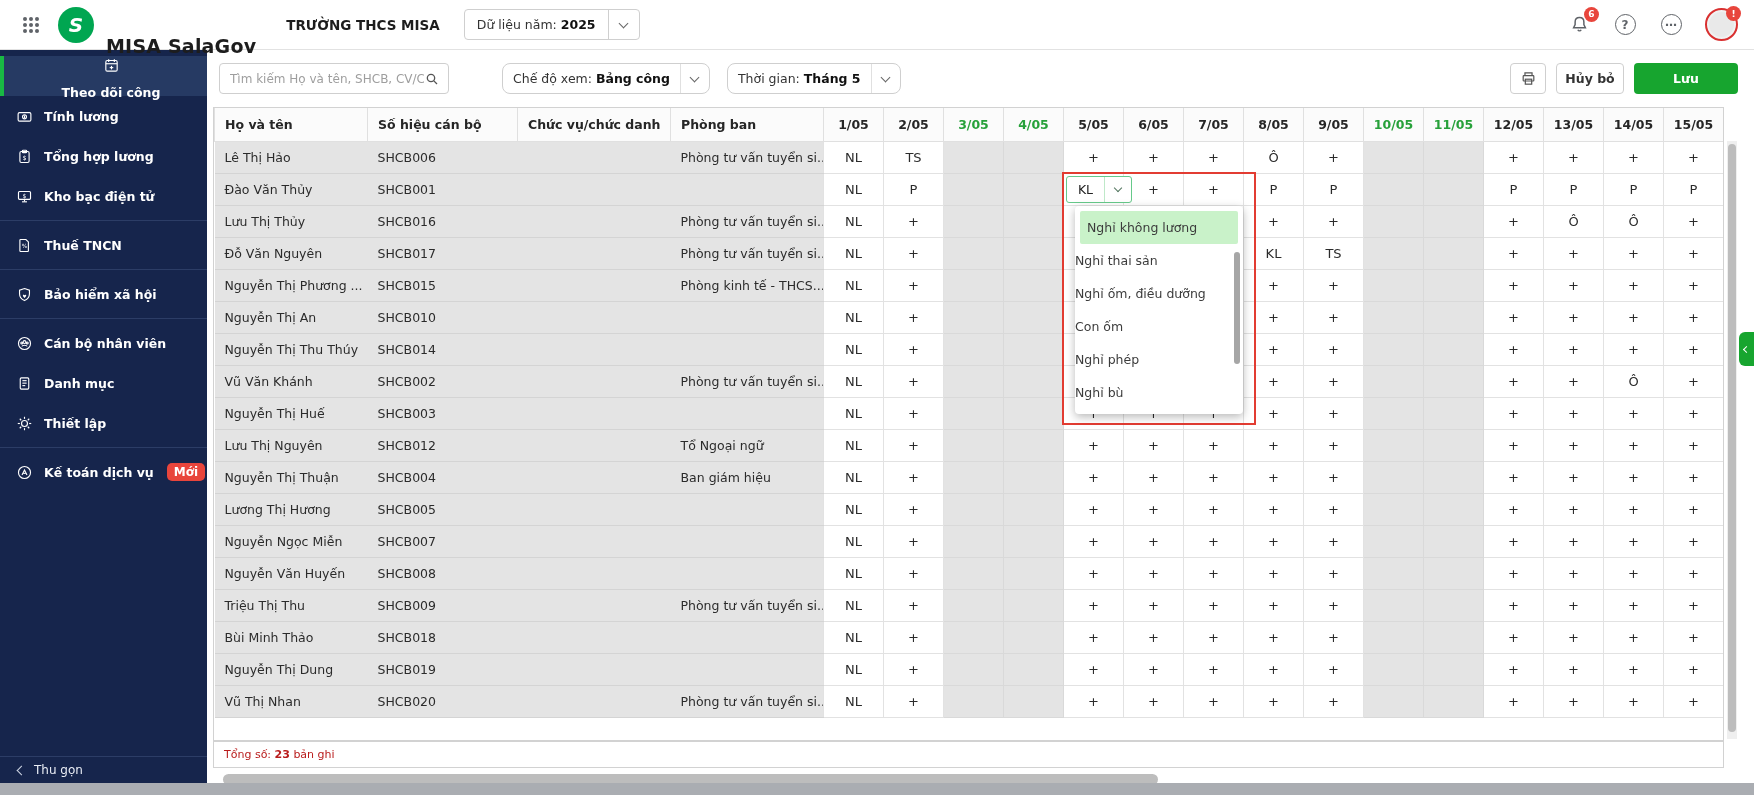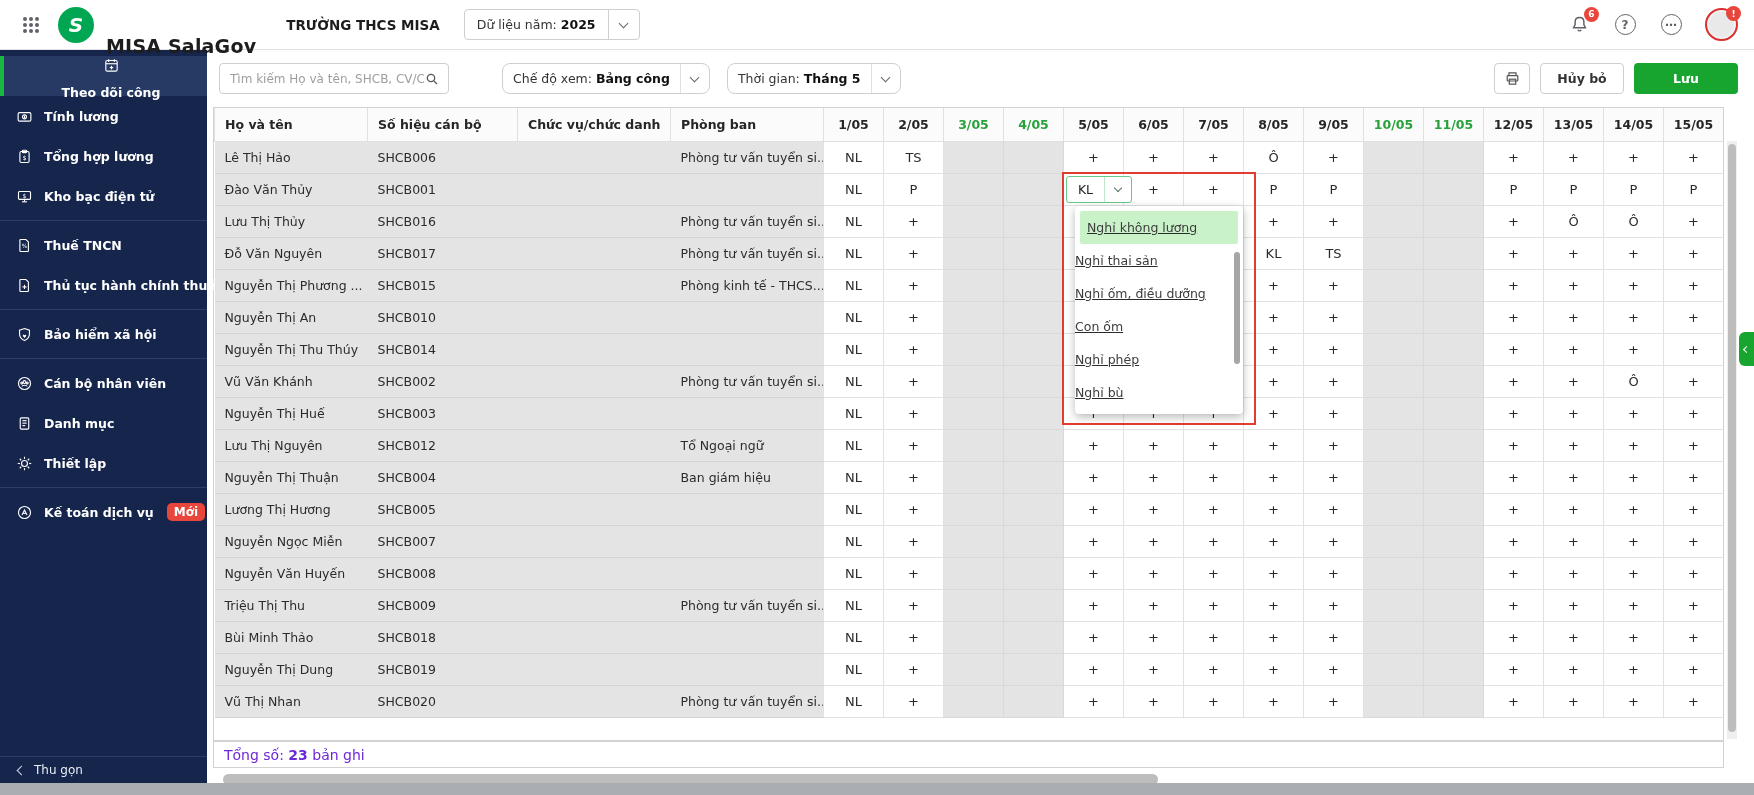--- a/index.html
+++ b/index.html
@@ -59,55 +59,55 @@
   .filterbox { height:31px; border:1px solid #cfcfcf; border-radius:8px; display:flex; align-items:center; font-size:12.5px; color:#333; }
   .filterbox .txt { padding:0 10px; white-space:nowrap; }
   .filterbox b { color:#111; }
   .filterbox .vdiv { width:1px; height:100%; background:#e0e0e0; }
   .filterbox .chevcell { width:28px; display:flex; align-items:center; justify-content:center; height:100%; }
   .viewbox { margin-left:53px; }
   .timebox { margin-left:17px; }
   .right-actions { margin-left:auto; display:flex; align-items:center; gap:10px; }
   .btn { height:31px; border-radius:4px; font-size:12.5px; display:flex; align-items:center; justify-content:center; cursor:pointer; font-family:inherit; }
   .btn-icon { width:36px; border:1px solid #cfcfcf; background:#fff; color:#555; }
-  .btn-cancel { width:84px; border:1px solid #cfcfcf; background:#fff; color:#333; font-weight:600; }
+  .btn-cancel { width:68px; border:1px solid #cfcfcf; background:#fff; color:#333; font-weight:600; }
   .btn-save { width:104px; border:none; background:#17a52f; color:#fff; font-weight:bold; }
 
   
   .table-wrap { position:absolute; left:6px; top:57px; width:1511px; height:634px; overflow:hidden;
                 border:1px solid #d2d2d2; background:#fff; }
   table { border-collapse:collapse; table-layout:fixed; width:1509px; }
   thead th { height:33px; background:#fbfbfb; border:1px solid #e0e0e0; border-top:none;
              font-size:12.5px; font-weight:bold; color:#262626; text-align:left; padding:0 10px; white-space:nowrap; overflow:hidden; }
   thead th.date { text-align:center; padding:0 2px; }
   thead th.weekend { color:#27a13a; }
   tbody td { height:32px; font-size:12.5px; color:#2b2b2b; white-space:nowrap; overflow:hidden; }
   td.fixed { background:#e4e4e4; padding:0 10px; border-bottom:1px solid #d4d4d4; }
   td.date { background:#fff; text-align:center; border:1px solid #e2e2e2; font-size:13px; }
   td.date.weekend { background:#e4e4e4; border-color:#d9d9d9; }
   .tfooter { position:absolute; left:6px; top:691px; width:1511px; height:27px; background:#fff;
-             border:1px solid #d2d2d2; display:flex; align-items:center; padding-left:10px; font-size:14px; color:#6d28d9; z-index:12; }
+             border:1px solid #d2d2d2; display:flex; align-items:center; padding-left:10px; font-size:11px; color:#b91c1c; z-index:12; }
   .hscroll-thumb { position:absolute; left:16px; top:724px; width:935px; height:11px; border-radius:6px; background:#bdbdbd; z-index:12; }
   .vscroll { position:absolute; left:1520px; top:91px; width:10px; height:598px; background:#efefef; z-index:11; }
   .vscroll .thumb { position:absolute; left:1px; top:3px; width:8px; height:588px; border-radius:4px; background:#bdbdbd; }
   .side-tab { position:absolute; right:0; top:282px; width:15px; height:34px; background:#17a52f;
               border-radius:6px 0 0 6px; display:flex; align-items:center; justify-content:center; z-index:13; cursor:pointer; }
   .side-tab .chev-left { border-color:#fff; width:5px; height:5px; }
 
   
   .annot-rect { position:absolute; left:855px; top:122px; width:194px; height:253px; border:2px solid #e23c32;
                 z-index:18; pointer-events:none; }
   .combo { position:absolute; left:859px; top:126px; width:66px; height:27px; background:#fff;
            border:1.5px solid #66c98a; border-radius:3px; display:flex; align-items:stretch; z-index:19; }
   .combo .val { width:37px; display:flex; align-items:center; justify-content:center; font-size:12.5px; color:#222; }
   .combo .vdiv { width:1px; background:#bfe9c9; }
   .combo .chevcell { flex:1; display:flex; align-items:center; justify-content:center; }
   .combo .chev { border-color:#53755f; width:6px; height:6px; }
   .dropdown { position:absolute; left:868px; top:156px; width:168px; background:#fff; border-radius:4px;
-              box-shadow:0 3px 10px rgba(0,0,0,.28); padding:5px 0; z-index:19;text-decoration:underline; }
+              box-shadow:0 3px 10px rgba(0,0,0,.28); padding:5px 0; z-index:19; }
   .dropdown .opt { height:33px; line-height:33px; font-size:12.5px; color:#3c3c3c; cursor:pointer; }
   .dropdown .opt.hl { background:#c9f2c9; margin:0 5px; padding-left:7px; border-radius:2px; }
   .dd-scroll { position:absolute; right:3px; top:46px; width:6px; height:112px; border-radius:3px; background:#a6a6a6; }
 
   .bottom-strip { position:absolute; left:0; right:0; bottom:0; height:12px; background:#aaadb2; z-index:40; }
   svg { display:block; }
 </style>
 </head>
 <body>
 
@@ -195,30 +195,20 @@
       <div class="side-sep"></div>
       <div class="side-item">
         <span class="ic">
           <svg width="17" height="17" viewBox="0 0 24 24" fill="none" stroke="#fff" stroke-width="1.6">
             <path d="M6.5 3.5h7.5l3.5 3.5v12.5a1 1 0 0 1-1 1h-10a1 1 0 0 1-1-1v-15a1 1 0 0 1 1-1z"></path>
             <text x="12" y="16" font-size="8" text-anchor="middle" fill="#fff" stroke="none">%</text>
           </svg>
         </span>
         <span class="lbl">Thuế TNCN</span>
       </div>
-      <div class="side-item">
-        <span class="ic">
-          <svg width="17" height="17" viewBox="0 0 24 24" fill="none" stroke="#fff" stroke-width="1.6">
-            <path d="M6.5 3.5h7.5l3.5 3.5v12.5a1 1 0 0 1-1 1h-10a1 1 0 0 1-1-1v-15a1 1 0 0 1 1-1z"></path>
-            <line x1="12" y1="11" x2="12" y2="17"></line>
-            <line x1="9" y1="14" x2="15" y2="14"></line>
-          </svg>
-        </span>
-        <span class="lbl">Thủ tục hành chính thuế</span>
-      </div>
       <div class="side-sep"></div>
       <div class="side-item">
         <span class="ic">
           <svg width="17" height="17" viewBox="0 0 24 24" fill="none" stroke="#fff" stroke-width="1.6">
             <path d="M12 3.5l7 2.5v5c0 4.5-3 8-7 9.5-4-1.5-7-5-7-9.5v-5z"></path>
             <text x="12" y="17" font-size="6.5" text-anchor="middle" fill="#fff" stroke="none">♥</text>
           </svg>
         </span>
         <span class="lbl">Bảo hiểm xã hội</span>
       </div>

